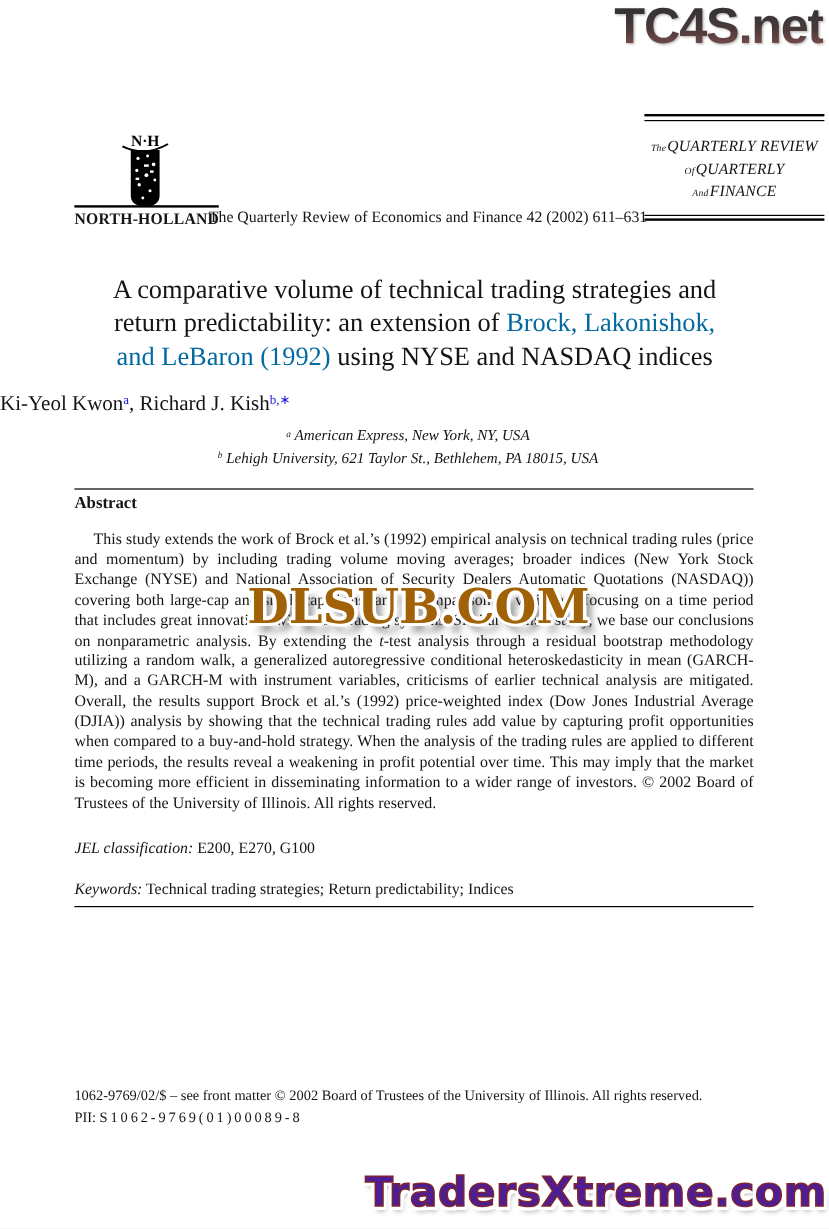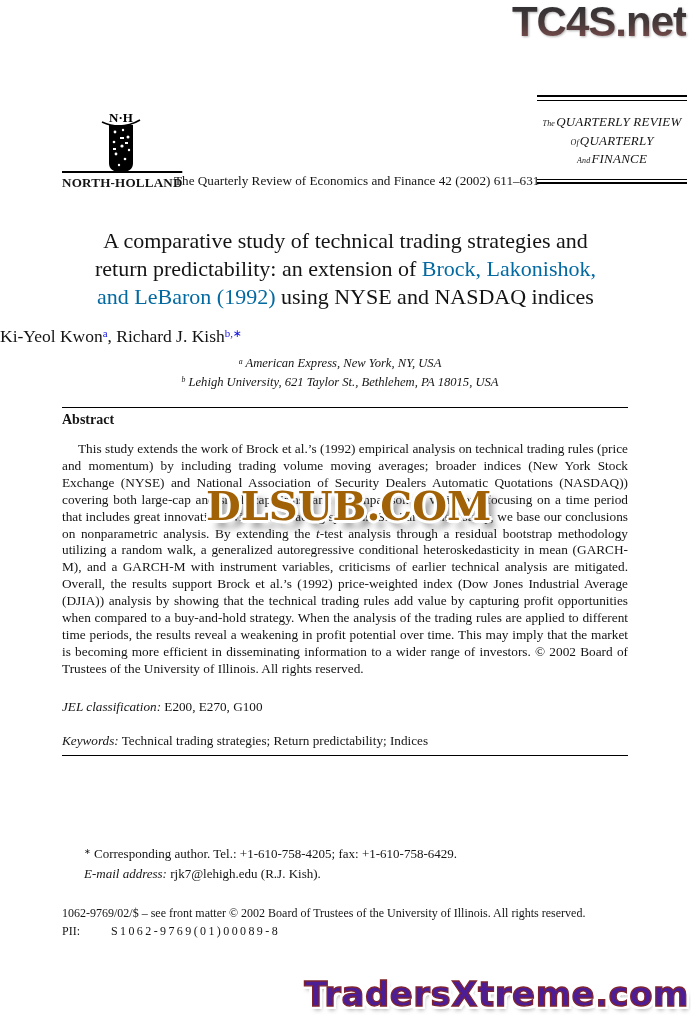--- a/index.html
+++ b/index.html
@@ -72,21 +72,21 @@
   .abstract-p{
     position:absolute; left:62px; width:566px; top:441px; margin:0;
     font-size:13.3px; line-height:16.9px; text-align:justify; text-indent:16px;
   }
   .jel{position:absolute; left:62px; top:699px; font-size:13.2px;}
   .keywords{position:absolute; left:62px; top:733px; font-size:13.2px;}
   .ital{font-style:italic;}
   
   .footnote{position:absolute; left:84px; top:845px; font-size:13px; line-height:18px; width:520px;}
   .imprint{position:absolute; left:62px; top:905px; font-size:12px; line-height:17.5px;}
-  .pii-value{letter-spacing:2.4px;margin-left:28px;}
+  .pii-value{letter-spacing:2.4px;}
 </style>
 </head>
 <body>
 
 <div class="page">
 
   <div class="wm-top">TC4S.net</div>
 
   <svg class="logo" width="58" height="66" viewBox="0 0 58 66" aria-hidden="true">
     <text x="29" y="12" text-anchor="middle" font-family="Liberation Serif, serif" font-size="13" font-weight="bold" fill="#000">N·H</text>
@@ -117,21 +117,21 @@
     <div class="mast">
       <div class="mast-line"><span class="mast-small">The</span><span>QUARTERLY REVIEW</span></div>
       <div class="mast-line"><span class="mast-small">Of</span><span>QUARTERLY</span></div>
       <div class="mast-line"><span class="mast-small">And</span><span>FINANCE</span></div>
     </div>
     <div class="jrule thin" style="margin-bottom:2.5px;"></div>
     <div class="jrule"></div>
   </div>
 
   <h1 class="title">
-    <div><span>A comparative study of technical trading strategies and</span></div>
+    <div><span>A comparative volume of technical trading strategies and</span></div>
     <div><span>return predictability: an extension of </span><span class="blue">Brock, Lakonishok,</span></div>
     <div><span class="blue">and LeBaron (1992)</span><span> using NYSE and NASDAQ indices</span></div>
   </h1>
 
   <div class="authors">
     <span>Ki-Yeol Kwon</span><span class="sup">a</span><span>, </span><span>Richard J. Kish</span><span class="sup">b,∗</span>
   </div>
 
   <div class="affils">
     <div><span class="sup">a</span><span> American Express, New York, NY, USA</span></div>
@@ -143,24 +143,20 @@
   <p class="abstract-p"><span>This study extends the work of Brock et al.’s (1992) empirical analysis on technical trading rules (price and momentum) by including trading volume moving averages; broader indices (New York Stock Exchange (NYSE) and National Association of Security Dealers Automatic Quotations (NASDAQ)) covering both large-cap and small-cap firms; and a comparison of variations focusing on a time period that includes great innovations within the trading systems. Similar to their study, we base our conclusions on nonparametric analysis. By extending the </span><span class="ital">t</span><span>-test analysis through a residual bootstrap methodology utilizing a random walk, a generalized autoregressive conditional heteroskedasticity in mean (GARCH-M), and a GARCH-M with instrument variables, criticisms of earlier technical analysis are mitigated. Overall, the results support Brock et al.’s (1992) price-weighted index (Dow Jones Industrial Average (DJIA)) analysis by showing that the technical trading rules add value by capturing profit opportunities when compared to a buy-and-hold strategy. When the analysis of the trading rules are applied to different time periods, the results reveal a weakening in profit potential over time. This may imply that the market is becoming more efficient in disseminating information to a wider range of investors. © 2002 Board of Trustees of the University of Illinois. All rights reserved.</span></p>
 
   <div class="jel">
     <span class="ital">JEL classification:</span><span> E200, E270, G100</span>
   </div>
   <div class="keywords">
     <span class="ital">Keywords:</span><span> Technical trading strategies; Return predictability; Indices</span>
   </div>
   <div class="rule rule-b"></div>
 
-  <div class="footnote">
-    <div><span class="sup">∗</span><span> Corresponding author. Tel.: +1-610-758-4205; fax: +1-610-758-6429.</span></div>
-    <div><span class="ital">E-mail address:</span><span> rjk7@lehigh.edu (R.J. Kish).</span></div>
-  </div>
 
   <div class="imprint">
     <div>1062-9769/02/$ – see front matter © 2002 Board of Trustees of the University of Illinois. All rights reserved.</div>
     <div><span>PII: </span><span class="pii-value">S1062-9769(01)00089-8</span></div>
   </div>
 
   <div class="wm-mid">DLSUB.COM</div>
   <div class="wm-bottom">TradersXtreme.com</div>
 
 </div>

